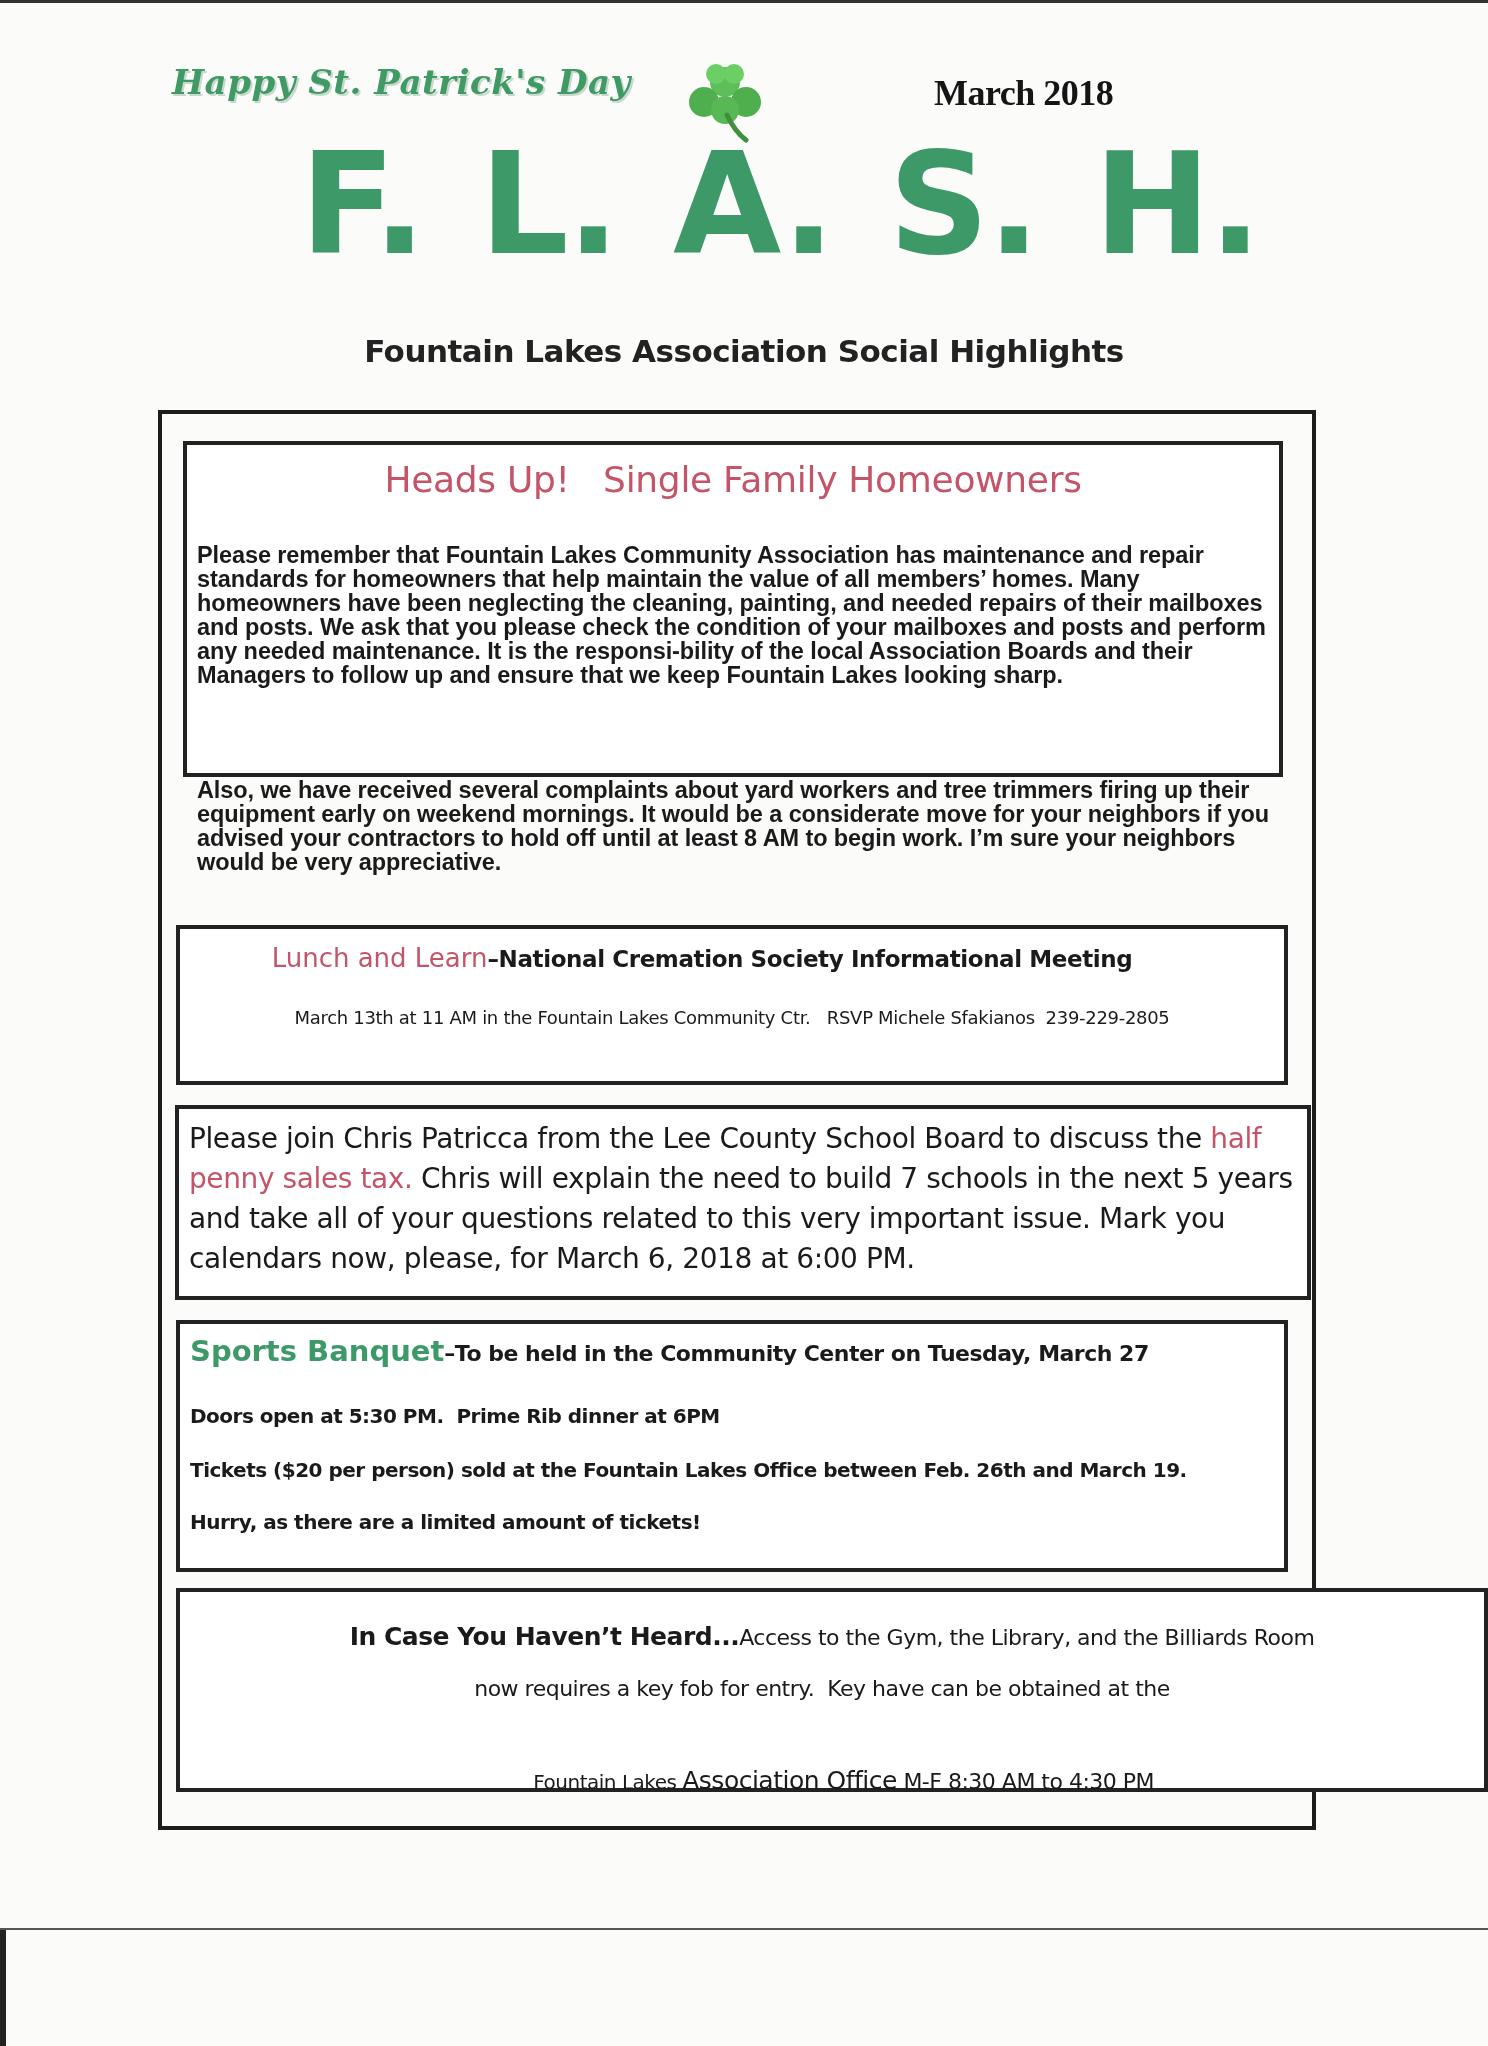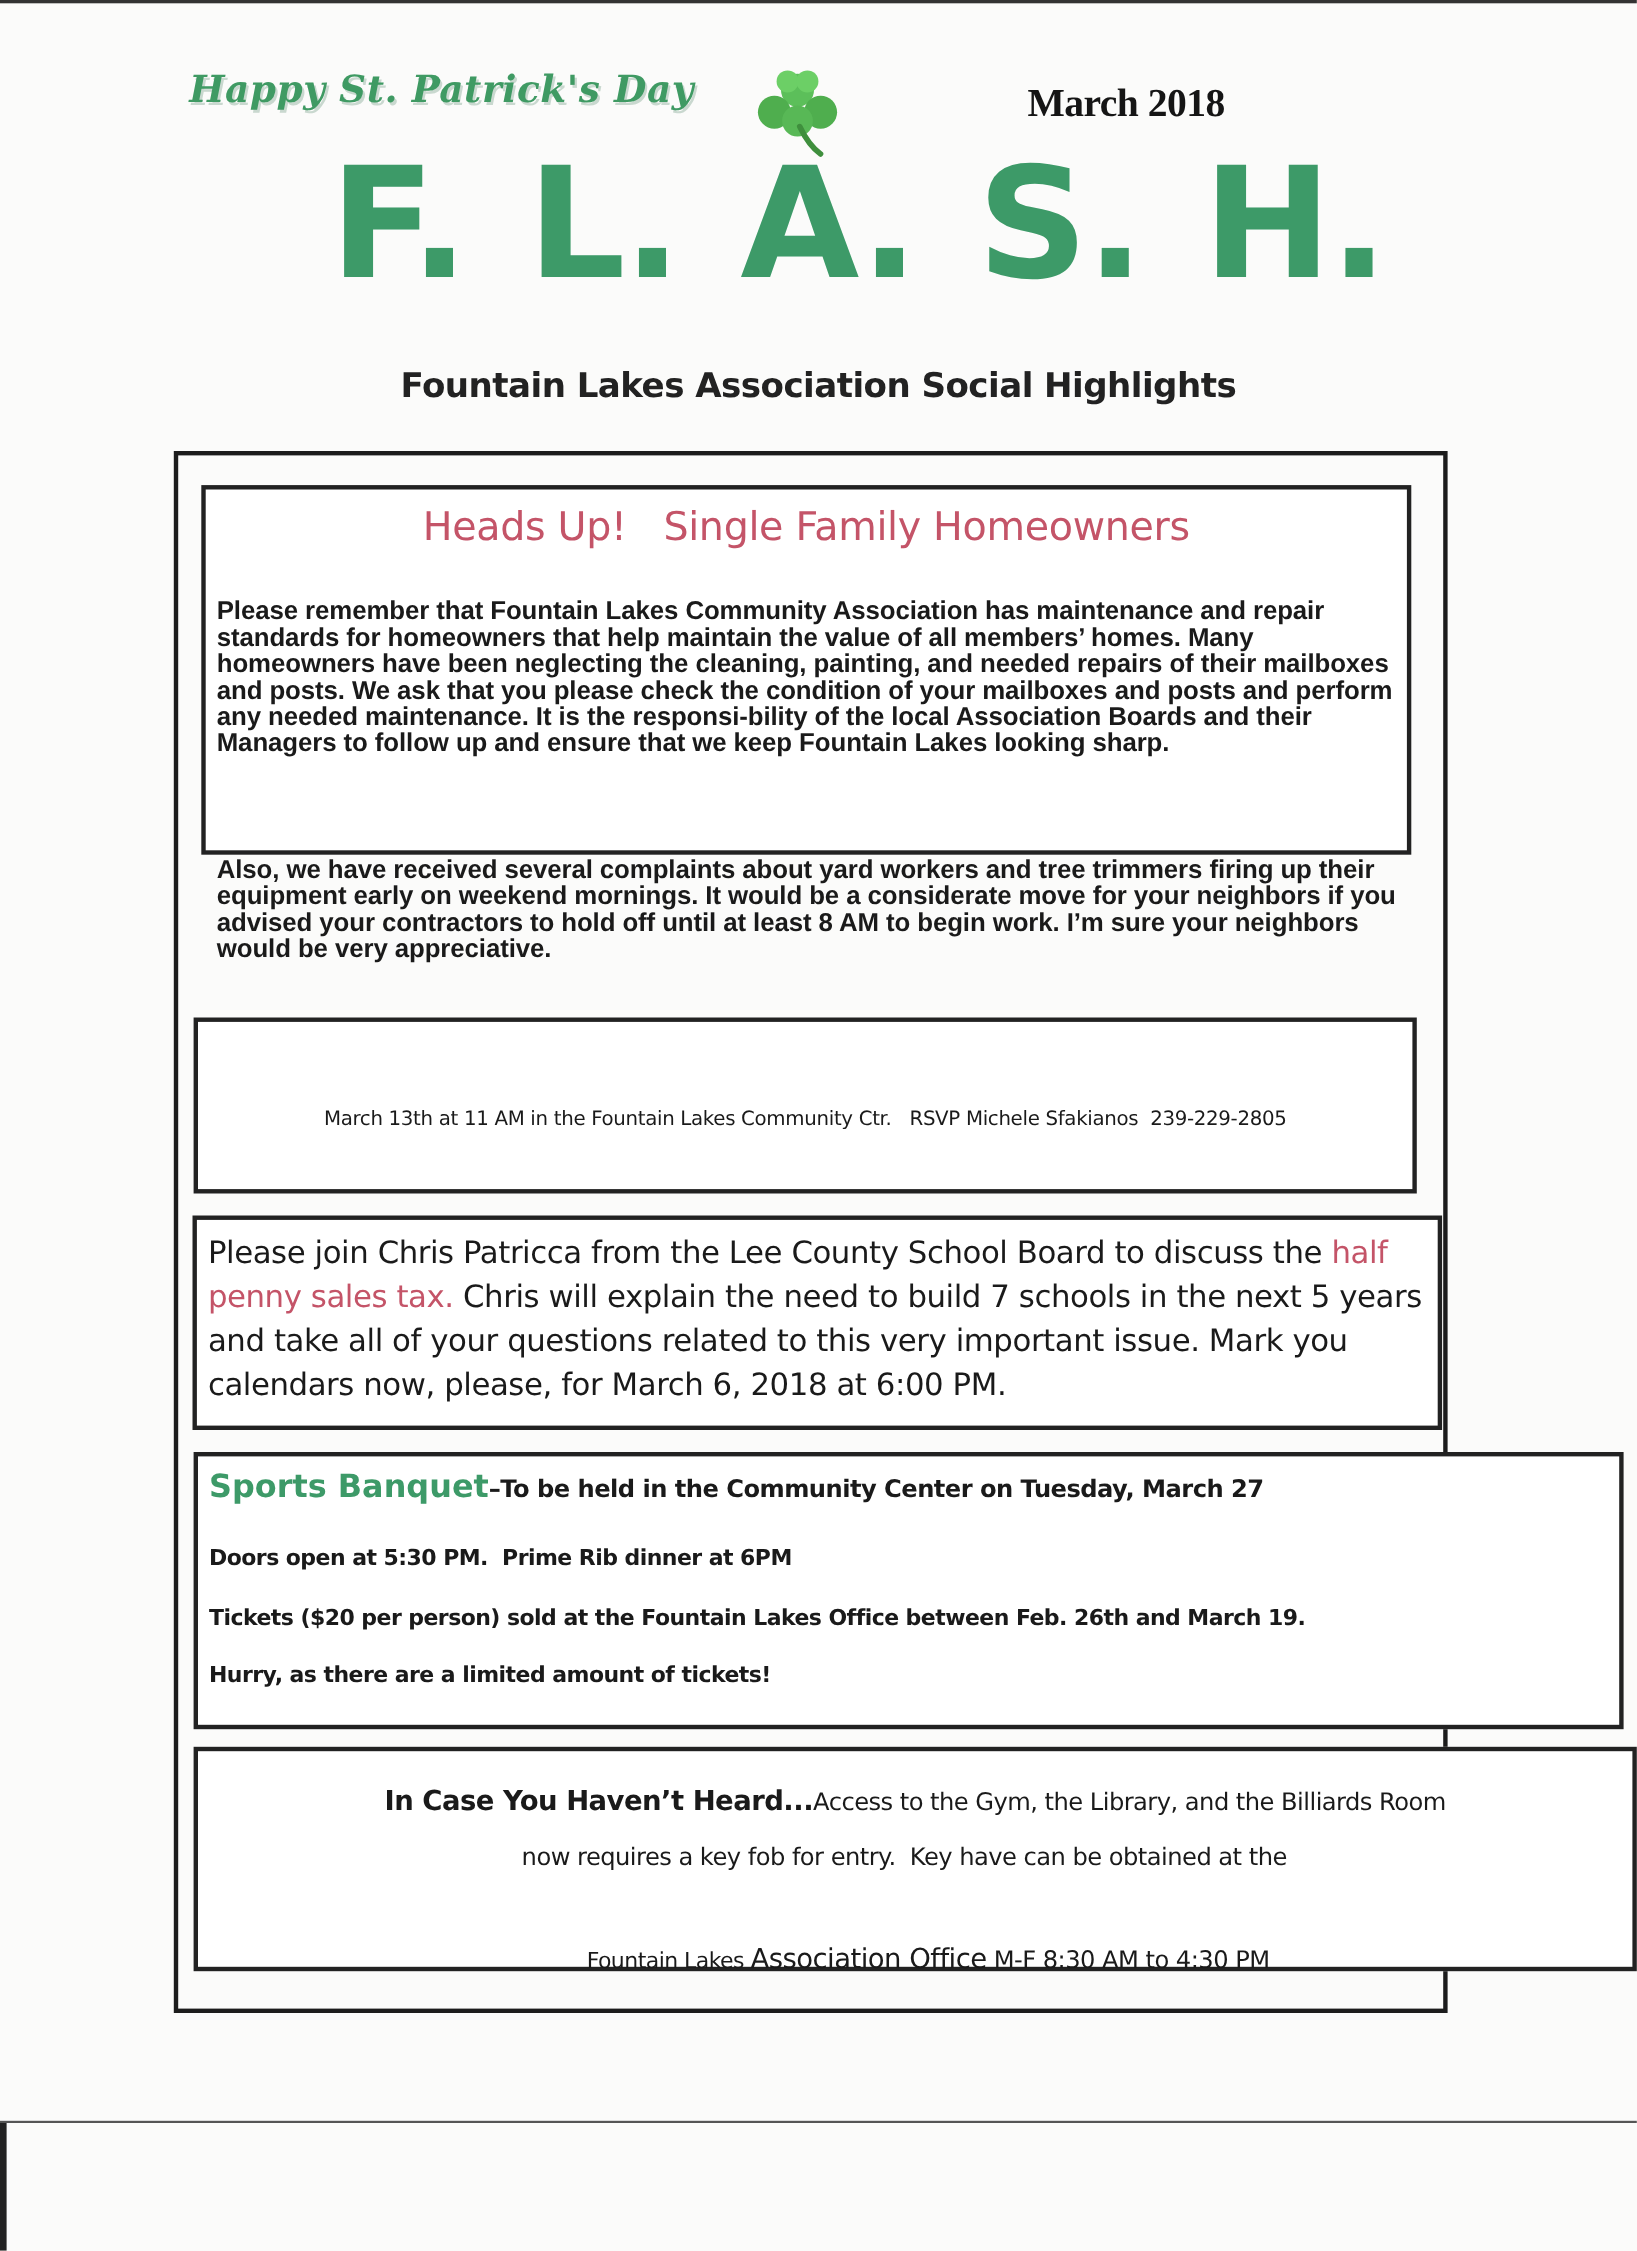--- a/index.html
+++ b/index.html
@@ -25,21 +25,21 @@
     .subtitle { position: absolute; left: 0; right: 0; top: 333px; text-align: center; font-family: "DejaVu Sans", sans-serif; font-weight: bold;
       font-size: 31px; color: #222; letter-spacing: -0.5px; }
 
     
     .outer { position: absolute; left: 158px; top: 410px; width: 1150px; height: 1412px; border: 4px solid #1c1c1c; }
 
     .box { position: absolute; border: 4px solid #222; background: #fff; box-sizing: border-box; }
     .box1 { left: 183px; top: 441px; width: 1100px; height: 336px; }
     .box2 { left: 176px; top: 925px; width: 1112px; height: 160px; }
     .box3 { left: 175px; top: 1105px; width: 1136px; height: 195px; }
-    .box4 { left: 176px; top: 1320px; width: 1300px; height: 252px; }
+    .box4 { left: 176px; top: 1320px; width: 1112px; height: 252px; }
     .box5 { left: 176px; top: 1588px; width: 1312px; height: 204px; }
 
     .pink { color: #c45468; }
     .green { color: #3d9a68; }
 
     .b1-title { position: absolute; left: 0; right: 0; top: 14px; text-align: center; font-size: 36px; font-family: "DejaVu Sans", sans-serif; font-weight: normal; letter-spacing: -0.3px; }
     .b1-text { position: absolute; left: 10px; right: 10px; font-family: "Liberation Sans", sans-serif; font-weight: bold; font-size: 23.5px; line-height: 24px; color: #1a1a1a; letter-spacing: -0.1px; }
     .b1-p1 { top: 98px; }
     .b1-p2 { top: 333px; }
 
@@ -95,20 +95,23 @@
 
 <div class="outer"></div>
 
 <div class="box box1">
   <div class="b1-title pink" style="white-space: pre;">Heads Up!   Single Family Homeowners</div>
   <div class="b1-text b1-p1">Please remember that Fountain Lakes Community Association has maintenance and repair standards for homeowners that help maintain the value of all members’ homes.  Many homeowners have been neglecting the cleaning, painting, and needed repairs of their mailboxes and posts.  We ask that you please check the condition of your mailboxes and posts and perform any needed maintenance. It is the responsi-bility of the local Association Boards and their Managers to follow up and ensure that we keep Fountain Lakes looking sharp.</div>
   <div class="b1-text b1-p2">Also, we have received several complaints about yard workers and tree trimmers firing up their equipment early on weekend mornings.  It would be a considerate move for your neighbors if you advised your contractors to hold off until at least 8 AM to begin work.  I’m sure your neighbors would be very appreciative.</div>
 </div>
 
 <div class="box box2">
+  <div class="b2-title">
+    <span class="pink">Lunch and Learn</span><span class="rest">–National Cremation Society Informational Meeting</span>
+  </div>
   <div class="b2-line" style="white-space: pre;">March 13th at 11 AM in the Fountain Lakes Community Ctr.   RSVP Michele Sfakianos  239-229-2805</div>
 </div>
 
 <div class="box box3">
   <div class="b3-text">
     <span>Please join Chris Patricca from the Lee County School Board to discuss the </span><span class="pink">half penny sales tax.</span><span>  Chris will explain the need to build 7 schools in the next 5 years and take all of your questions related to this very important issue.  Mark you calendars now, please, for March 6, 2018 at 6:00 PM.</span>
   </div>
 </div>
 
 <div class="box box4">

